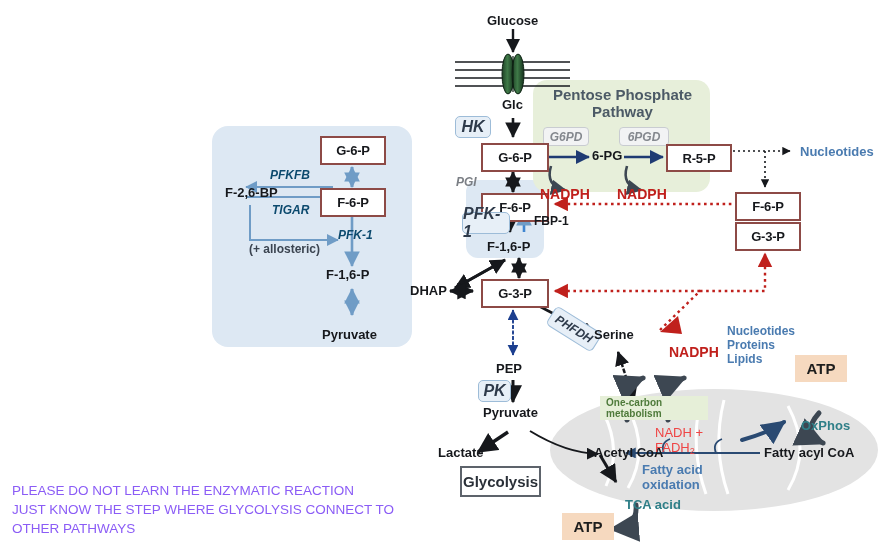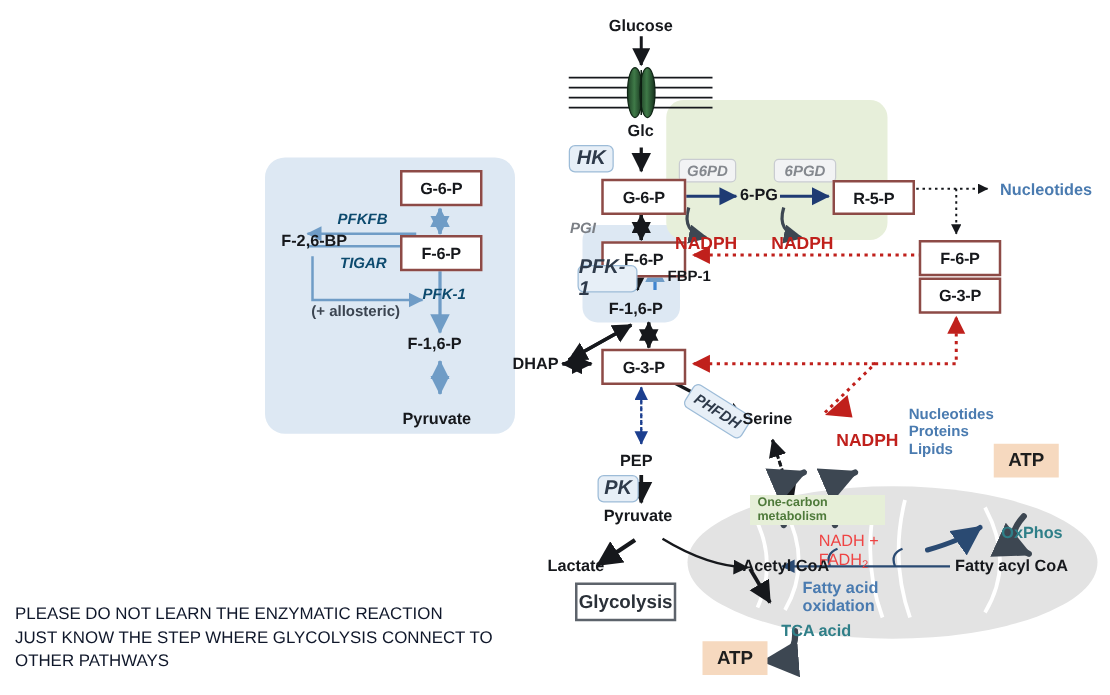--- a/index.html
+++ b/index.html
@@ -44,21 +44,21 @@
   .atp{position:absolute;background:#f6d9bf;font-weight:bold;font-size:15px;
        color:#1d1d1d;display:flex;align-items:center;justify-content:center;}
   .glyco{position:absolute;border:2px solid #5d636b;background:#fff;
        font-weight:bold;font-size:15px;color:#2a3038;
        display:flex;align-items:center;justify-content:center;}
   .allo{position:absolute;font-weight:bold;font-size:12px;color:#3b4450;}
   .phfdh{position:absolute;border:1px solid #9dbcd8;background:#e7eff7;
        border-radius:5px;font-style:italic;font-weight:bold;font-size:12px;
        color:#2e3a4a;display:flex;align-items:center;justify-content:center;
        transform:rotate(32deg);transform-origin:center center;}
-  .caption{position:absolute;font-size:13.5px;color:#0f172a;line-height:1.45;
+  .caption{position:absolute;font-size:13.5px;color:#8b5cf6;line-height:1.45;
        white-space:pre;}
   .sub{font-size:9px;vertical-align:-2px;}
 </style>
 </head>
 <body>
 
 <div id="stage">
 
   <svg id="art" viewBox="0 0 888 556">
     <defs>
@@ -205,20 +205,24 @@
     <line x1="352" y1="213" x2="352" y2="266" stroke="#6f9cc6" stroke-width="2.6" marker-end="url(#ahBlue)"></line>
     <g stroke="#6f9cc6" stroke-width="2.6">
       <line x1="352" y1="289" x2="352" y2="315" marker-end="url(#ahBlue)"></line>
       <line x1="352" y1="315" x2="352" y2="289" marker-end="url(#ahBlue)"></line>
     </g>
   </svg>
 
   <div class="lbl metab" style="left:487px;top:14px;">Glucose</div>
   <div class="lbl metab" style="left:502px;top:98px;">Glc</div>
 
+  <div class="ppp-title" style="left:545px;top:86px;width:155px;">
+    <span>Pentose Phosphate</span><br>
+    <span>Pathway</span>
+  </div>
 
   <div class="enz-grey" style="left:543px;top:127px;width:44px;height:17px;">G6PD</div>
   <div class="enz-grey" style="left:619px;top:127px;width:48px;height:17px;">6PGD</div>
 
   <div class="enz" style="left:455px;top:116px;width:34px;height:20px;">HK</div>
   <div class="enz-bare" style="left:456px;top:175px;">PGI</div>
 
   <div class="boxed" style="left:481px;top:143px;width:64px;height:25px;">G-6-P</div>
   <div class="boxed" style="left:481px;top:193px;width:64px;height:25px;">F-6-P</div>
   <div class="lbl metab" style="left:487px;top:240px;">F-1,6-P</div>

